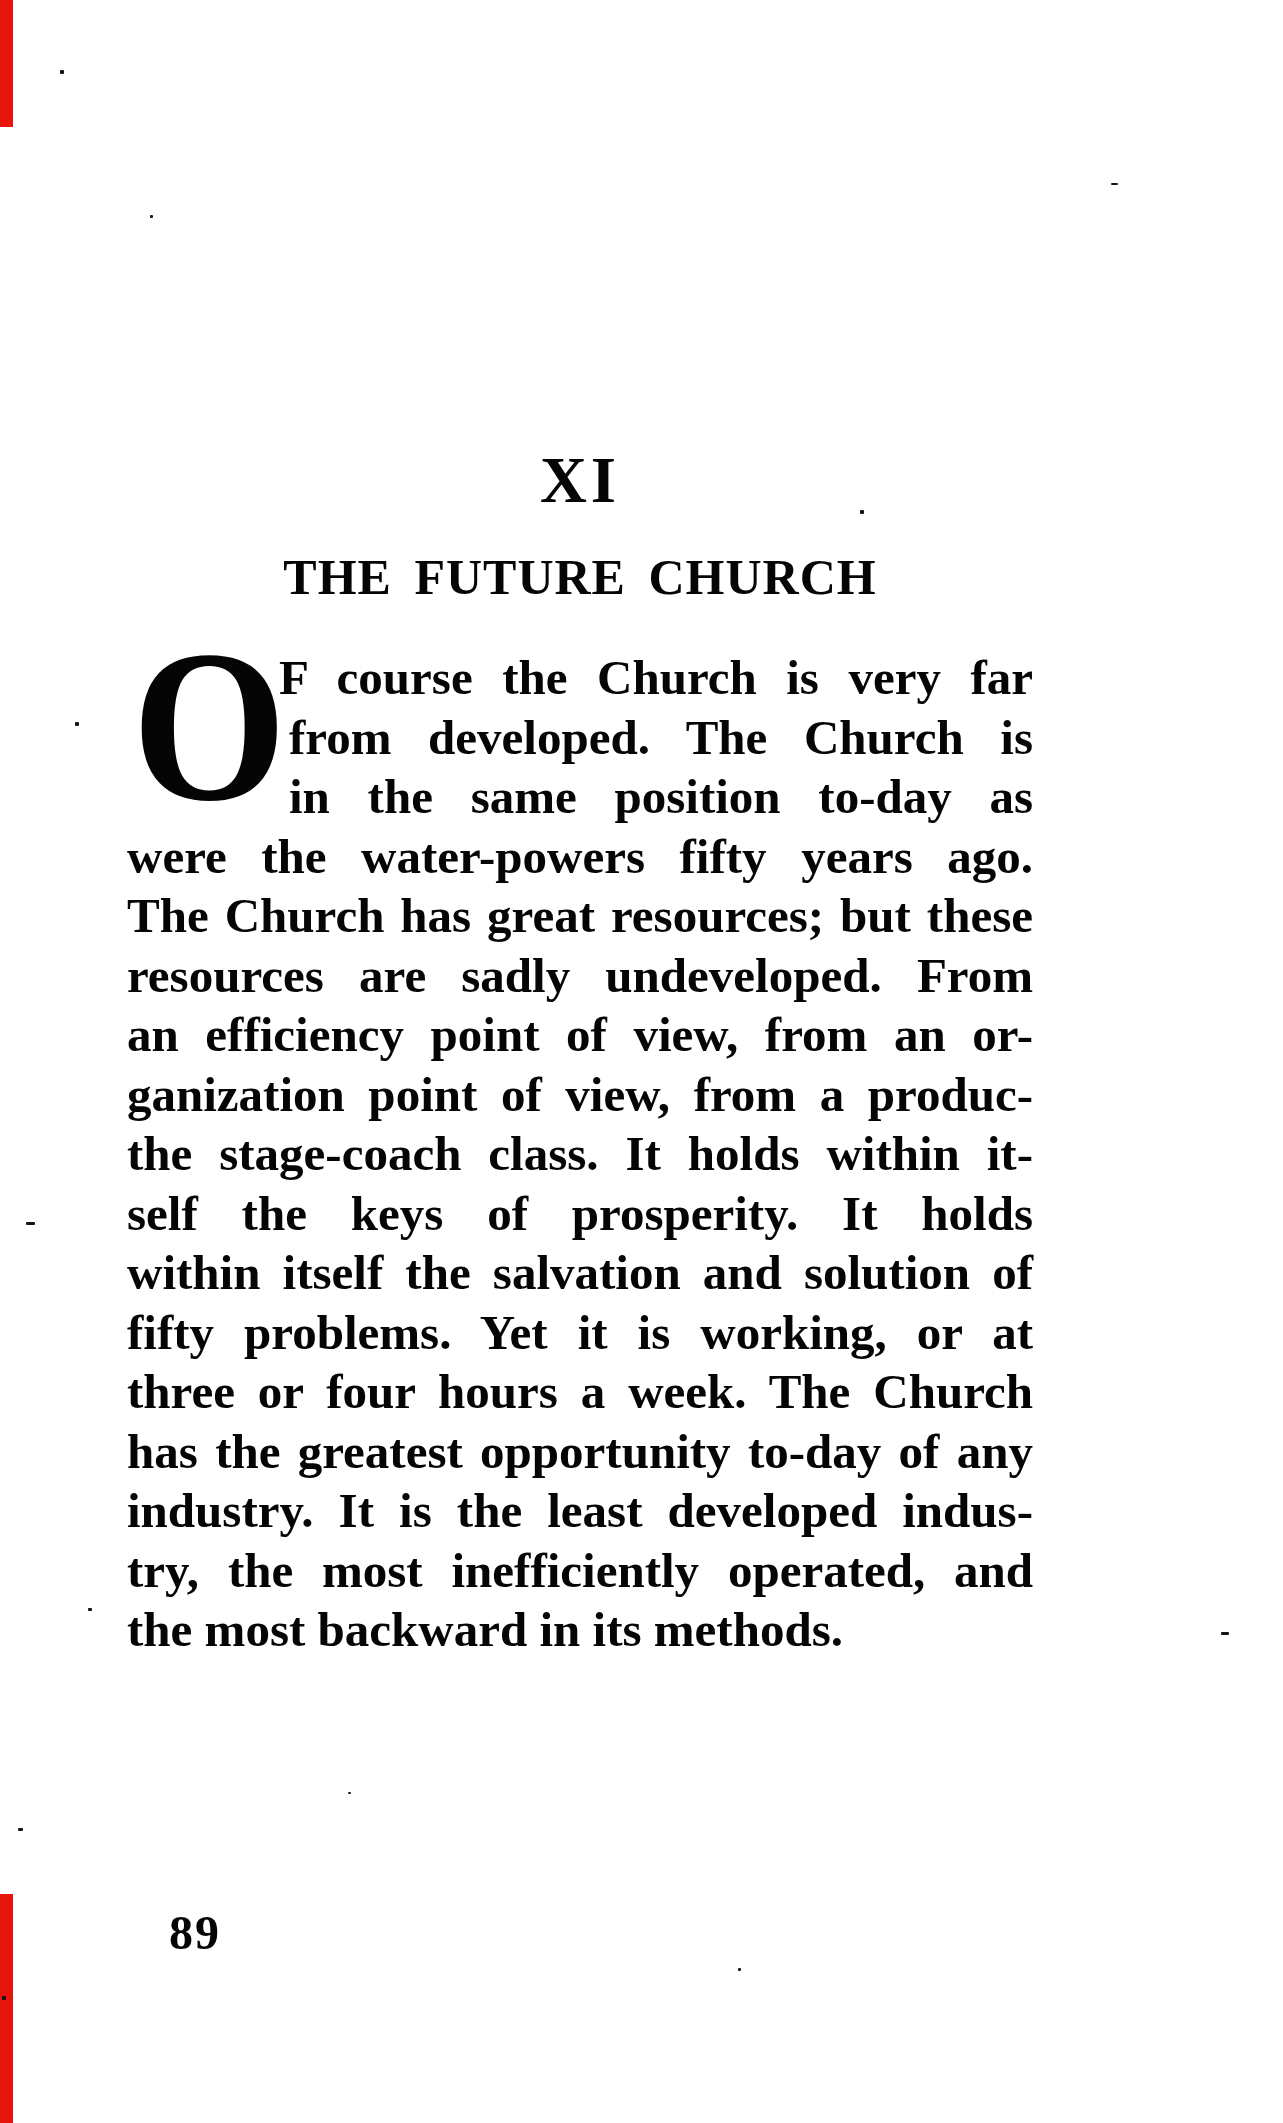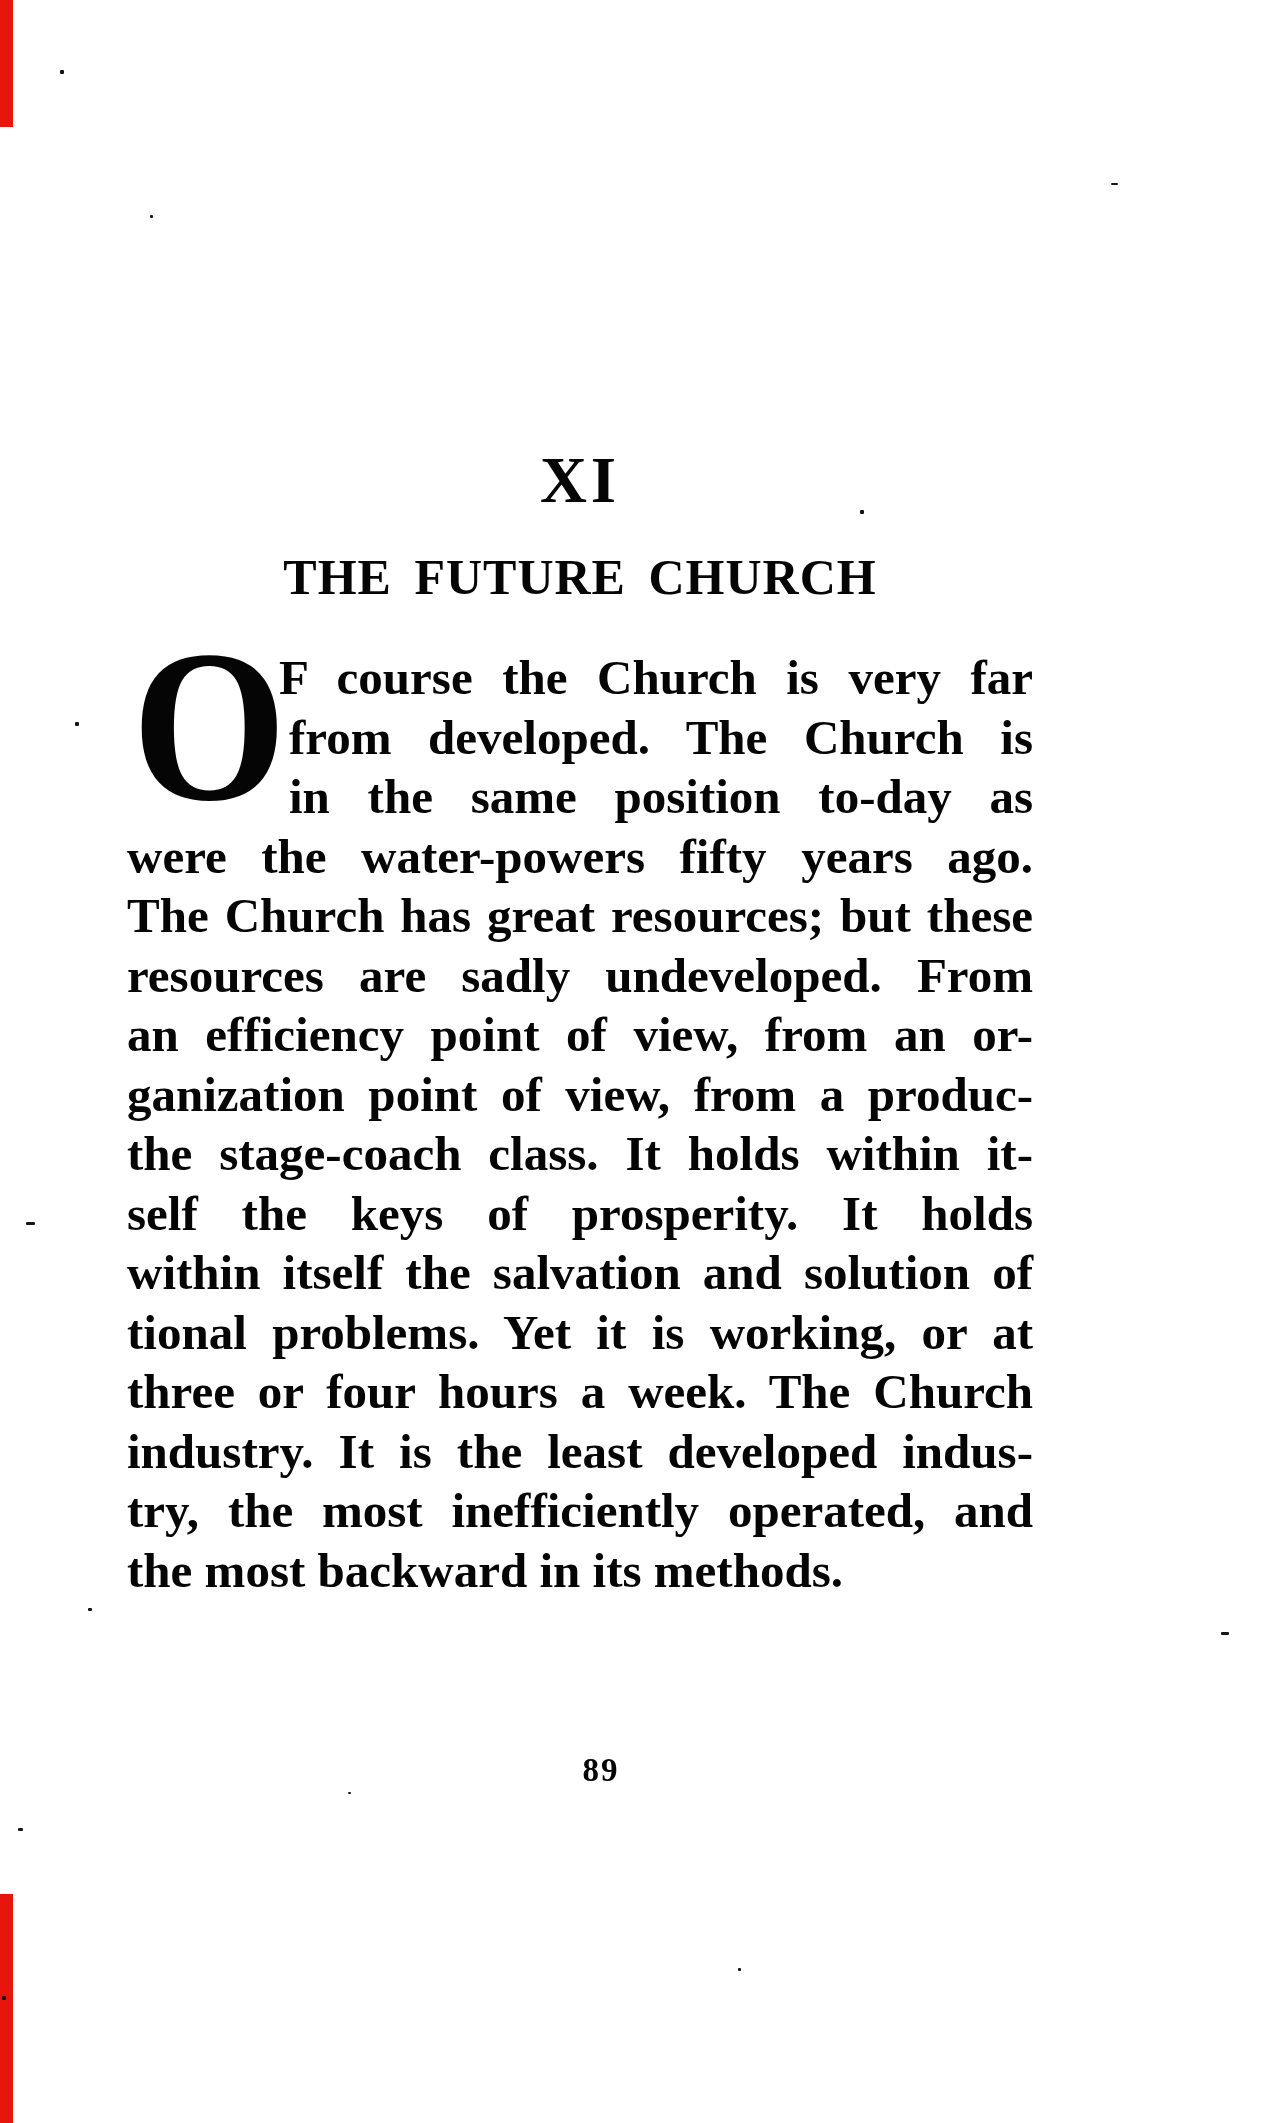--- a/index.html
+++ b/index.html
@@ -40,23 +40,23 @@
   .line{
     line-height:59.5px;height:59.5px;
     text-align:justify;
     text-align-last:justify;
     white-space:nowrap;
   }
   .line--indent1{padding-left:152px;}
   .line--indent2{padding-left:162px;}
   .line--last{text-align-last:left;}
   .page-number{
-    position:absolute;top:1754px;left:0;width:100%;
+    position:absolute;top:1909px;left:0;width:100%;
     box-sizing:border-box;padding-left:42px;
-    text-align:center;font-size:33px;line-height:1;font-weight:bold;
+    font-size:48px;line-height:1;font-weight:bold;
     letter-spacing:2px;
   }
 </style>
 </head>
 <body>
 
 <div class="page">
 
   <div class="red-bar red-bar--top"></div>
   <div class="red-bar red-bar--bottom"></div>
@@ -86,22 +86,23 @@
       <div class="line line--indent2">from developed.  The Church is</div>
       <div class="line line--indent2">in the same position to-day as</div>
       <div class="line">were the water-powers fifty years ago.</div>
       <div class="line">The Church has great resources; but these</div>
       <div class="line">resources are sadly undeveloped.  From</div>
       <div class="line">an efficiency point of view, from an or-</div>
       <div class="line">ganization point of view, from a produc-</div>
       <div class="line">the stage-coach class.  It holds within it-</div>
       <div class="line">self the keys of prosperity.  It holds</div>
       <div class="line">within itself the salvation and solution of</div>
-      <div class="line">tional problems.  Yet it is working, or at</div>
+      <div class="line">fifty problems.  Yet it is working, or at</div>
       <div class="line">three or four hours a week.  The Church</div>
+      <div class="line">has the greatest opportunity to-day of any</div>
       <div class="line">industry.  It is the least developed indus-</div>
       <div class="line">try, the most inefficiently operated, and</div>
       <div class="line line--last">the most backward in its methods.</div>
     </div>
 
     <div class="page-number">89</div>
 
   </div>
 </div>
 

